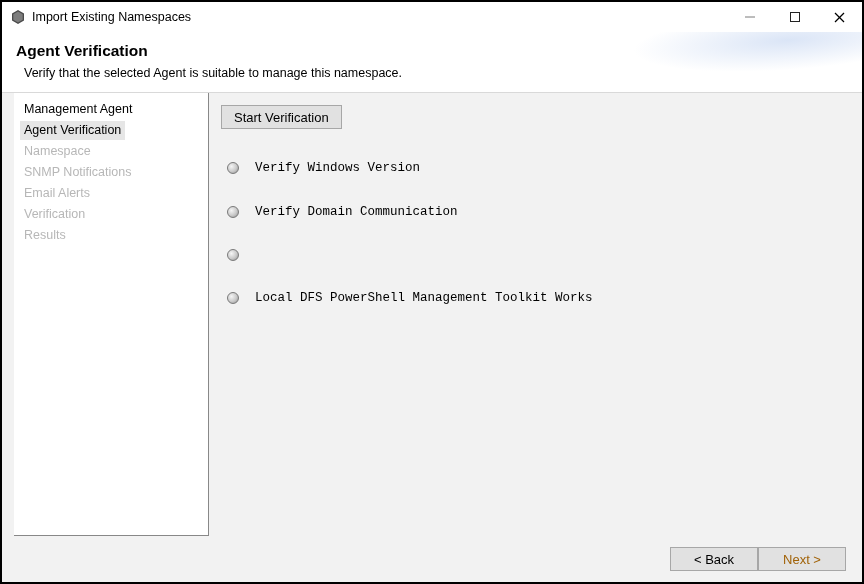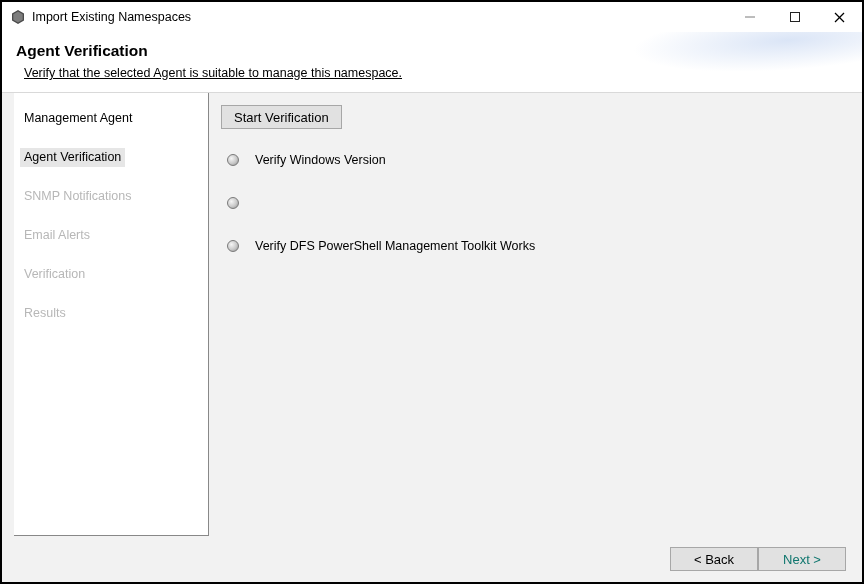--- a/index.html
+++ b/index.html
@@ -70,41 +70,40 @@
   }
   .header h1 {
     margin: 0 0 6px 0;
     font-size: 15.5px;
     font-weight: bold;
   }
   .header p {
     margin: 0 0 0 8px;
     font-size: 12.5px;
     color: #000;
-    text-decoration: underline;
   }
   
   .main {
     flex: 1;
     display: flex;
     background: #f2f2f2;
     border-top: 0;
     min-height: 0;
   }
   .sidebar {
     width: 195px;
     background: #fff;
     border-right: 1px solid #888;
     border-bottom: 1px solid #888;
     margin: 0 0 0 12px;
     padding: 6px 0 0 6px;
   }
   .sidebar .step {
     padding: 1px 4px;
-    margin: 10px 0;
+    margin: 1px 0;
     font-size: 12.5px;
     color: #000;
     display: inline-block;
     text-align: center;
   }
   .sidebar .step.disabled { color: #b7b7b7; }
   .sidebar .step.selected {
     background: #e6e6e6;
   }
   .sidebar .step-row { line-height: 17px; }
@@ -119,23 +118,24 @@
     align-items: center;
     justify-content: center;
     min-width: 88px;
     height: 24px;
     padding: 0 12px;
     border: 1px solid #a7a7a7;
     background: #e1e1e1;
     font-size: 13px;
     color: #000;
   }
-  .btn.disabled { color: #0f766e; }
+  .btn.disabled { color: #a16207; }
   .check-list {
-    margin-top: 24px;
+    margin-top: 32px;
+    font-family: Liberation Mono, monospace;
   }
   .check-item {
     display: flex;
     align-items: center;
     margin: 0 0 30px 6px;
   }
   .bullet {
     width: 12px;
     height: 12px;
     border-radius: 50%;
@@ -193,40 +193,45 @@
   <div class="header">
     <div class="decor"></div>
     <h1>Agent Verification</h1>
     <p>Verify that the selected Agent is suitable to manage this namespace.</p>
   </div>
 
   <div class="main">
     <div class="sidebar">
       <div class="step-row"><span class="step">Management Agent</span></div>
       <div class="step-row"><span class="step selected">Agent Verification</span></div>
+      <div class="step-row"><span class="step disabled">Namespace</span></div>
       <div class="step-row"><span class="step disabled">SNMP Notifications</span></div>
       <div class="step-row"><span class="step disabled">Email Alerts</span></div>
       <div class="step-row"><span class="step disabled">Verification</span></div>
       <div class="step-row"><span class="step disabled">Results</span></div>
     </div>
 
     <div class="content">
       <span class="btn">Start Verification</span>
 
       <div class="check-list">
         <div class="check-item">
           <span class="bullet"></span>
           <span class="check-label">Verify Windows Version</span>
         </div>
         <div class="check-item">
           <span class="bullet"></span>
-        </div>
-        <div class="check-item">
-          <span class="bullet"></span>
-          <span class="check-label">Verify DFS PowerShell Management Toolkit Works</span>
+          <span class="check-label">Verify Domain Communication</span>
+        </div>
+        <div class="check-item">
+          <span class="bullet"></span>
+        </div>
+        <div class="check-item">
+          <span class="bullet"></span>
+          <span class="check-label">Local DFS PowerShell Management Toolkit Works</span>
         </div>
       </div>
     </div>
   </div>
 
   <div class="footer">
     <div class="pair">
       <span class="btn" style="border-right:1px solid #a7a7a7">&lt; Back</span>
       <span class="btn disabled">Next &gt;</span>
     </div>

